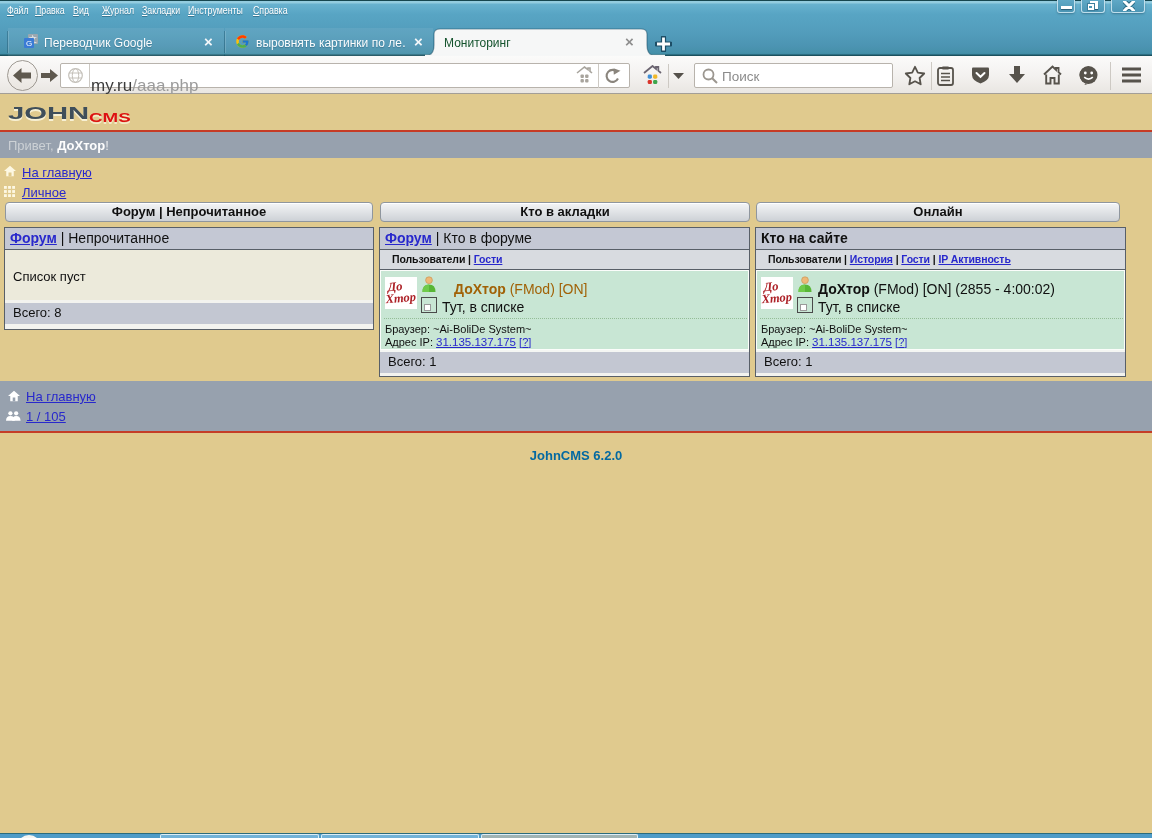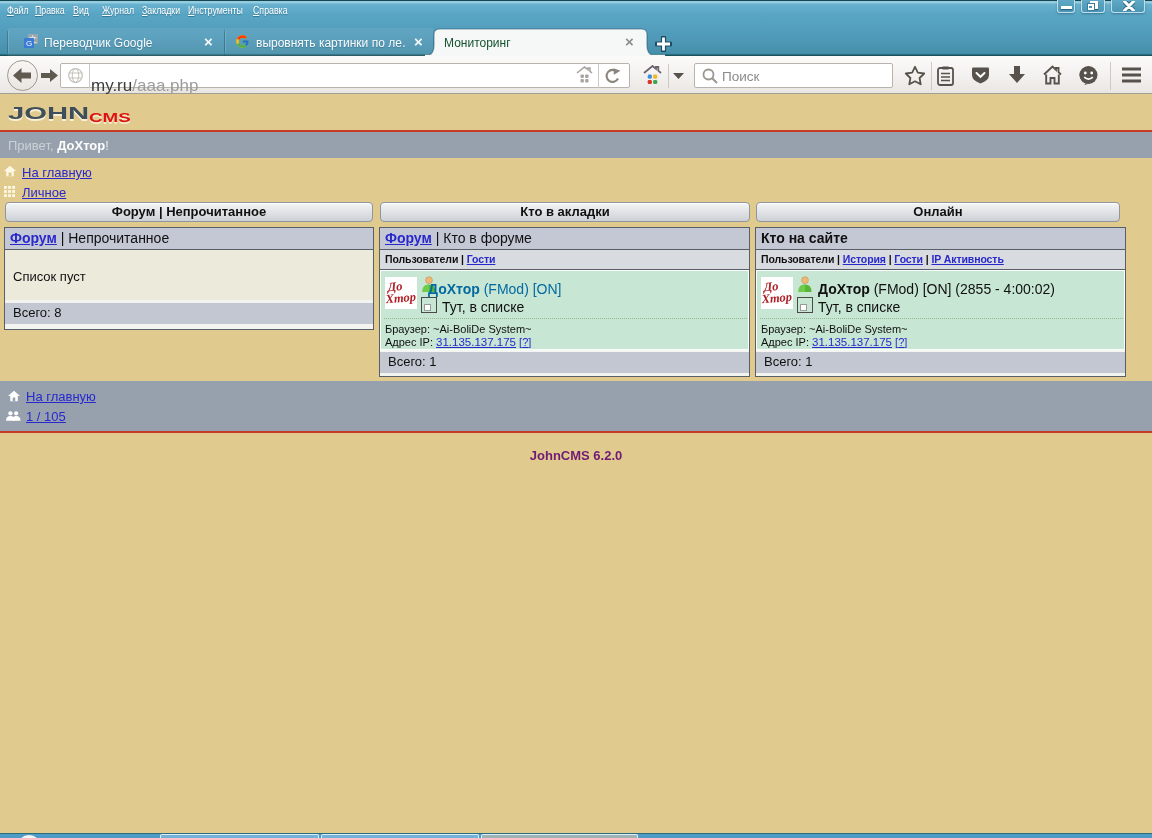--- a/index.html
+++ b/index.html
@@ -20,21 +20,21 @@
 
 #navbar{left:0;top:56px;width:1152px;height:38px;background:linear-gradient(#fbfbfa,#f3f1ef 55%,#e9e6e2);border-bottom:1px solid #a39e97}
 .field{position:absolute;top:63px;height:25px;background:#fff;border:1px solid #b8b3ac;border-radius:2px}
 .vsep{position:absolute;width:1px;background:#cdc9c3}
 
 #content{left:0;top:95px;width:1152px;height:738px;background:#e0ca8e}
 .link{color:#2828cc;text-decoration:underline}
 .hdrbox{position:absolute;height:20px;border:1px solid #8f969e;border-radius:4px;background:linear-gradient(#f4f5f6,#cdd1d6);box-shadow:inset 0 1px 0 #fff;text-align:center;font-size:13px;font-weight:bold;color:#101010;line-height:18px}
 .pbody{position:absolute;border:1px solid #585f68;background:#f3f3ef}
 .ptitle{height:22px;background:#c4c8d4;border-bottom:1px solid #585f68;font-size:14px;line-height:21px;padding-left:5px;color:#101010}
-.pusers{height:20px;background:#d8dbe0;border-bottom:1px solid #585f68;font-size:10.5px;font-weight:bold;line-height:19px;padding-left:5px;color:#101010;letter-spacing:-0.1px}
+.pusers{height:20px;background:#d8dbe0;border-bottom:1px solid #585f68;font-size:10.5px;font-weight:bold;line-height:19px;padding-left:12px;color:#101010;letter-spacing:-0.1px}
 .ptotal{height:21px;background:#c3c7d2;font-size:13px;line-height:20px;padding-left:8px;color:#101010}
 .green{position:relative;height:82px;background:#c8e6d4;box-shadow:inset 0 0 0 1px #fbfdfb;border-bottom:2px solid #f4f6f3}
 .small{font-size:11px;color:#101010}
 
 .ava{position:absolute;left:5px;top:7px;width:32px;height:32px;background:#fff;overflow:hidden}
 .ava div{font-family:"Liberation Serif",serif;font-style:italic;font-weight:bold;color:#ad2127;font-size:12.5px;line-height:11.5px;transform:rotate(-5deg);margin-top:4px}
 </style></head>
 <body>
 
 <div class="abs" id="titlebar"></div>
@@ -238,21 +238,21 @@
   <div class="pusers">Пользователи | <span class="link">Гости</span></div>
   <div class="green">
     <div class="ava">
         <div>&nbsp;До<br>Хтор</div>
       </div>
     <svg class="abs" style="left:41px;top:6px" width="16" height="16" viewBox="0 0 16 16">
       <circle cx="8" cy="4.2" r="3.4" fill="#eeb877" stroke="#c68e4e" stroke-width=".6"></circle>
       <path d="M1.5 16 Q1.5 8.6 8 8.6 Q14.5 8.6 14.5 16 Z" fill="#58b636"></path>
       <path d="M1.5 16 Q1.5 8.6 8 8.6 L8 16 Z" fill="#6fcb4a"></path>
     </svg>
-    <div class="abs" style="left:48px;top:11px;font-size:14px;color:#0369a1"><b>ДоХтор</b> (FMod) [ON]</div>
+    <div class="abs" style="left:74px;top:11px;font-size:14px;color:#a16207"><b>ДоХтор</b> (FMod) [ON]</div>
     <div class="abs" style="left:41px;top:27px;width:16px;height:16px;border:1px solid #4a4a4a;background:transparent">
       <div style="position:absolute;left:2px;top:6px;width:7px;height:7px;background:#fff;border:1px solid #9a9a9a"></div>
     </div>
     <div class="abs" style="left:62px;top:29px;font-size:14px;color:#101010">Тут, в списке</div>
     <div class="abs" style="left:4px;top:48px;width:363px;border-top:1px dotted #94bd97"></div>
     <div class="abs small" style="left:5px;top:53px">Браузер: ~Ai-BoliDe System~</div>
     <div class="abs small" style="left:5px;top:66px">Адрес IP: <span class="link" style="font-size:11.5px">31.135.137.175</span> <span class="link" style="text-decoration:none">[<span style="text-decoration:underline">?</span>]</span></div>
   </div>
   <div class="ptotal">Всего: 1</div>
 </div>
@@ -288,19 +288,19 @@
   </svg>
   <div class="abs" style="left:26px;top:8px;font-size:13px"><span class="link">На главную</span></div>
   <svg class="abs" style="left:6px;top:30px" width="15" height="10" viewBox="0 0 17 11">
     <circle cx="5" cy="2.4" r="2.4" fill="#fff"></circle>
       <circle cx="11.5" cy="2.4" r="2.4" fill="#fff"></circle>
     <path d="M0 11 Q0 5.4 5 5.4 Q10 5.4 10 11 Z" fill="#fff"></path>
     <path d="M7 11 Q7 5.4 11.5 5.4 Q16.5 5.4 16.5 11 Z" fill="#fff"></path>
   </svg>
   <div class="abs" style="left:26px;top:28px;font-size:13px"><span class="link">1 / 105</span></div>
 </div>
-<div class="abs" style="left:0;top:448px;width:1152px;text-align:center;font-size:13px;font-weight:bold;color:#701a75">JohnCMS 6.2.0</div>
+<div class="abs" style="left:0;top:448px;width:1152px;text-align:center;font-size:13px;font-weight:bold;color:#0369a1">JohnCMS 6.2.0</div>
 
 <div class="abs" id="taskbar" style="left:0;top:833px;width:1152px;height:5px;background:#4e9bc8;border-top:1px solid #2a6b7c"></div>
 <div class="abs" style="left:17px;top:835px;width:24px;height:24px;border-radius:50%;background:#f4f6f4"></div>
 <div class="abs" style="left:160px;top:834px;width:159px;height:4px;background:#72b2d8;border:1px solid #dcedf6;border-bottom:none;border-radius:2px 2px 0 0"></div>
 <div class="abs" style="left:321px;top:834px;width:158px;height:4px;background:#72b2d8;border:1px solid #dcedf6;border-bottom:none;border-radius:2px 2px 0 0"></div>
 <div class="abs" style="left:481px;top:834px;width:157px;height:4px;background:#9fb3b4;border:1px solid #dcedf6;border-bottom:none;border-radius:2px 2px 0 0"></div>
 
 </body></html>

